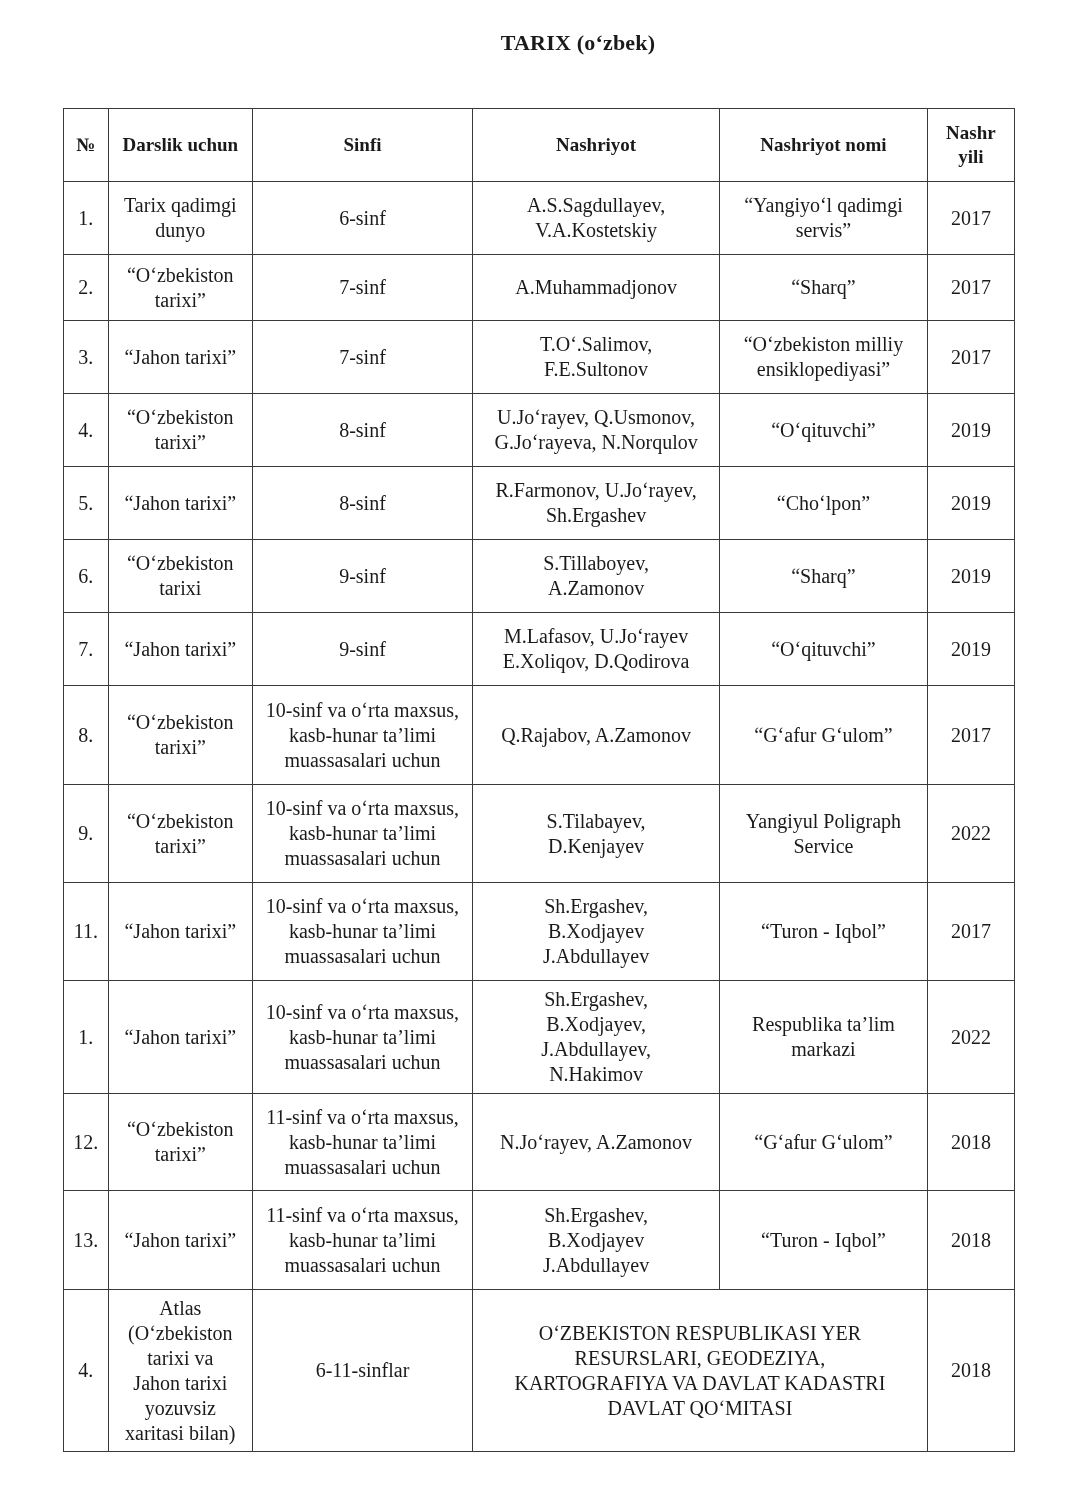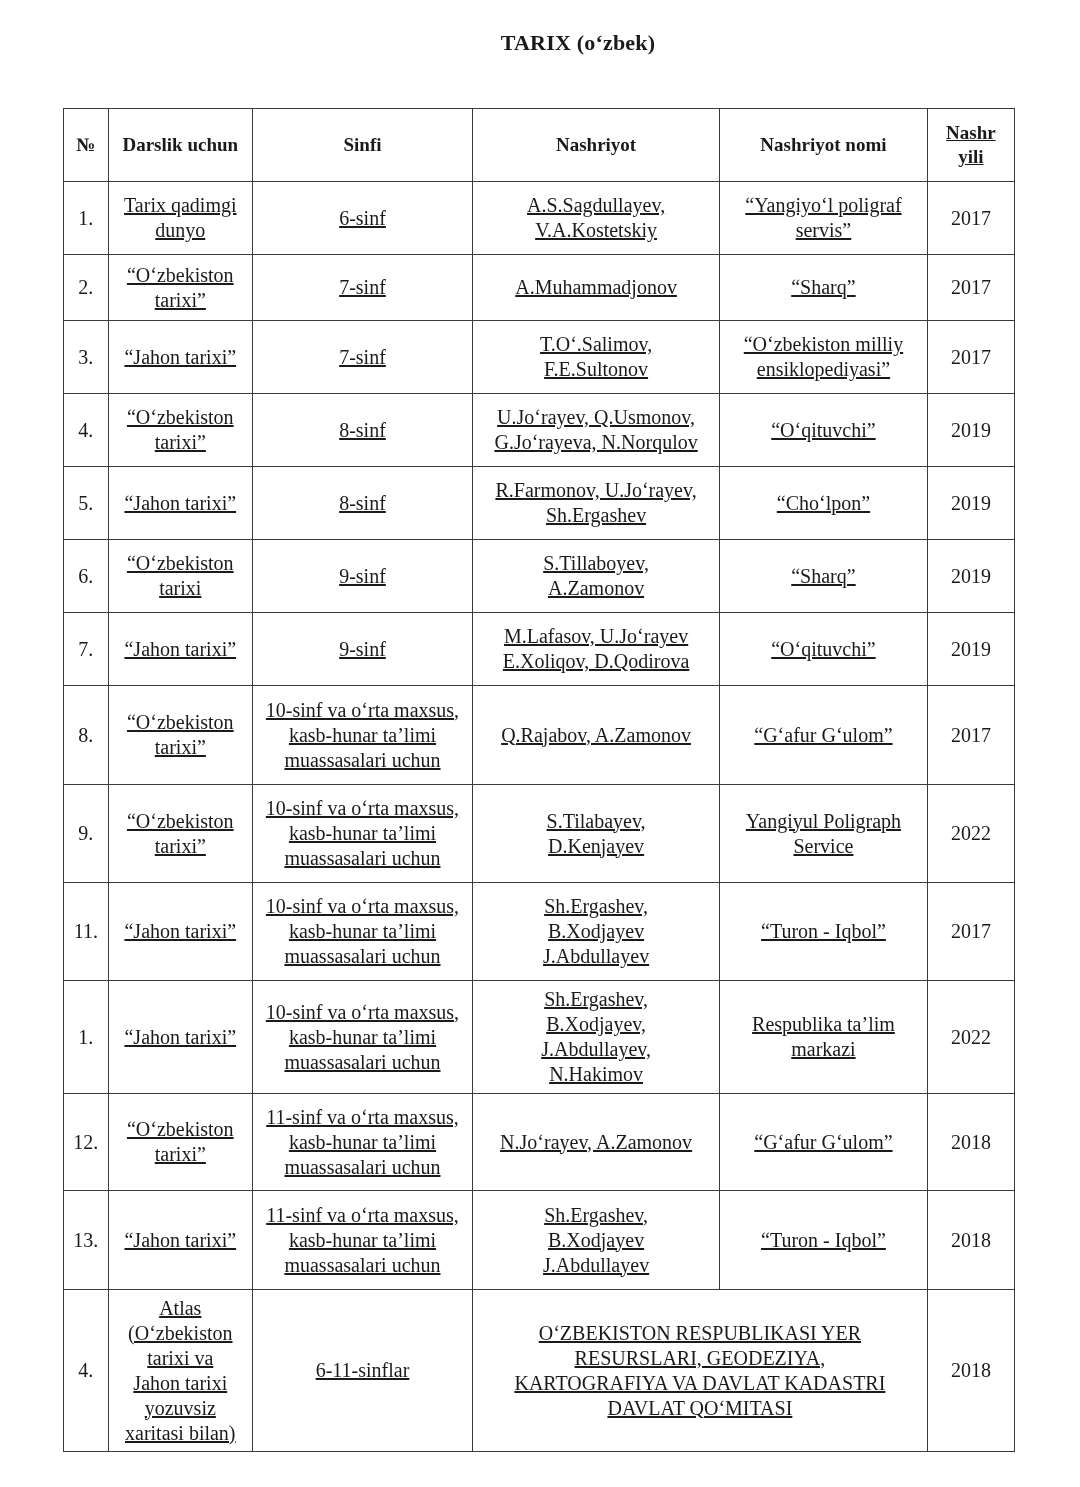--- a/index.html
+++ b/index.html
@@ -7,21 +7,21 @@
   .title { position:absolute; top:30px; left:0; width:1156px; text-align:center; font-size:22px; font-weight:bold; letter-spacing:0.2px; }
   table.main { position:absolute; top:108px; left:63px; width:952px; border-collapse:collapse; table-layout:fixed; }
   table.main td, table.main th { border:1.5px solid #3a3a3a; text-align:center; vertical-align:middle; font-size:20px; line-height:25px; padding:0 3px; }
   table.main th { font-weight:bold; font-size:19px; line-height:24px; }
   .c-num { width:43px; }
   .c-name { width:139px; }
   .c-class { width:212px; }
   .c-author { width:238px; }
   .c-pub { width:200px; }
   .c-year { width:84px; }
-  .multiline { white-space:pre-line;text-decoration:underline; }
+  .multiline { white-space:pre-line; }
 </style>
 </head>
 <body>
 
 <div class="title">TARIX (o‘zbek)</div>
 
 <table class="main">
   <colgroup>
     <col class="c-num">
       <col class="c-name">
@@ -42,21 +42,21 @@
     </tr>
   </thead>
   <tbody>
     <tr style="height:73px">
       <td>1.</td>
       <td class="multiline">Tarix qadimgi
 dunyo</td>
       <td class="multiline">6-sinf</td>
       <td class="multiline">A.S.Sagdullayev,
 V.A.Kostetskiy</td>
-      <td class="multiline">“Yangiyo‘l poligraf
+      <td class="multiline">“Yangiyo‘l qadimgi
 servis”</td>
       <td>2017</td>
     </tr>
     <tr style="height:66px">
       <td>2.</td>
       <td class="multiline">“O‘zbekiston
 tarixi”</td>
       <td class="multiline">7-sinf</td>
       <td class="multiline">A.Muhammadjonov</td>
       <td class="multiline">“Sharq”</td>

